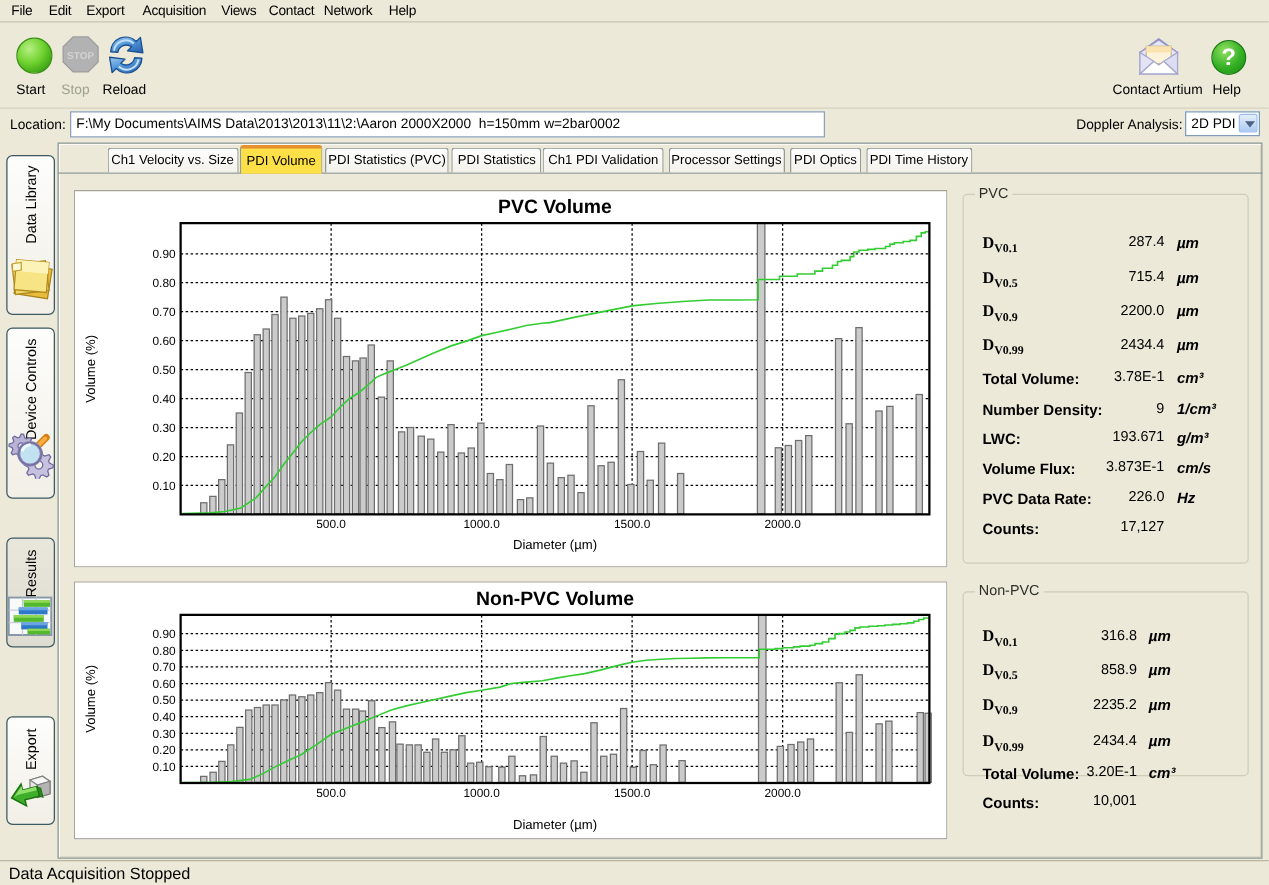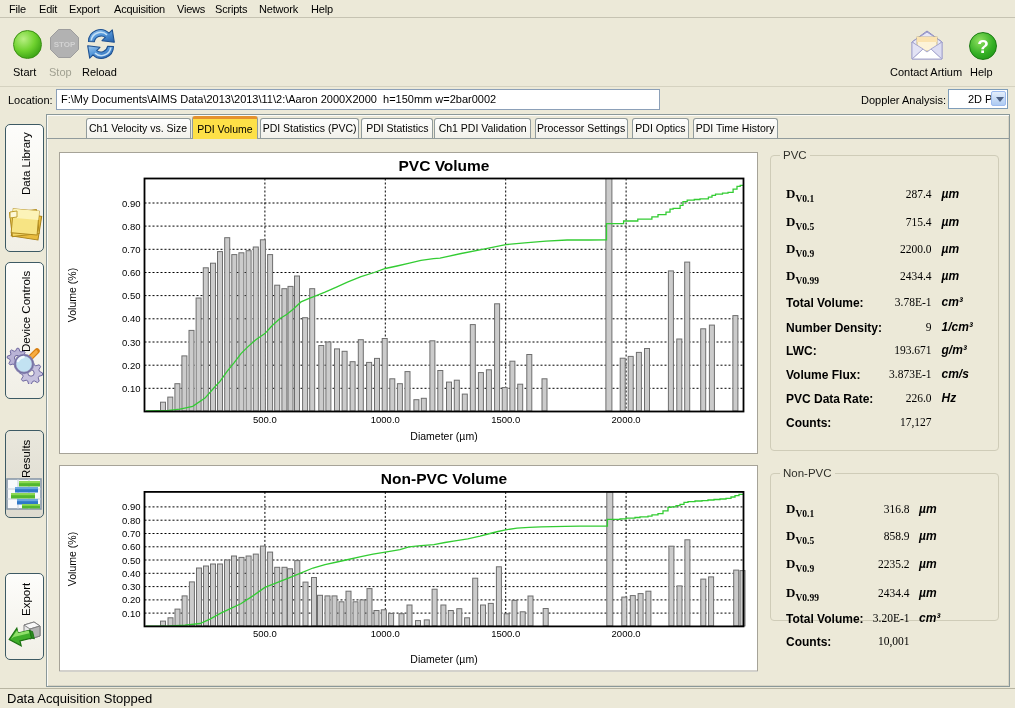--- a/index.html
+++ b/index.html
@@ -7,21 +7,21 @@
   border-bottom:1px solid #c6c3b2; }
 #menubar span { position:absolute; top:3px; font-size:11px; letter-spacing:-0.2px; color:#000; }
 .tblabel { position:absolute; font-size:11px; color:#000; }
 #locrow label { position:absolute; left:8px; top:94px; font-size:11px; }
 #locinput { position:absolute; left:56px; top:89px; width:604px; height:21px;
   background:#fff; border:1px solid #8ca0b8; font-size:11px; line-height:19px;
   padding-left:4px; white-space:nowrap; overflow:hidden; }
 #doplabel { position:absolute; left:861px; top:94px; font-size:11px; }
 #dopdd { position:absolute; left:948px; top:89px; width:60px; height:20px;
   background:#fff; border:1px solid #7f9db9; font-size:11px; line-height:18px;
-  padding-left:19px; }
+  padding-left:4px; }
 #doparrow { position:absolute; right:1px; top:1px; width:15px; height:15px;
   background:linear-gradient(#e4eefb,#aecbf2); border:1px solid #9ebcf0; border-radius:2px; }
 #doparrow:after { content:""; position:absolute; left:3.5px; top:5px; width:0; height:0;
   border:4px solid transparent; border-top:5px solid #4d6185; }
 #tabctrl { position:absolute; left:46px; top:114px; width:964px; height:573px;
   border:1px solid #8a9899; background:#ece9d8;
   box-shadow:inset 1px 1px 0 #fbfaf6, inset -1px -1px 0 #d8d4c4; }
 .tab { position:absolute; top:118px; height:20px; background:linear-gradient(#fefefe,#f2f1ea);
   border:1px solid #919b9c; border-bottom:none; border-radius:3px 3px 0 0;
   font-size:10.5px; text-align:center; line-height:19px; color:#000; z-index:3;
@@ -38,21 +38,21 @@
   transform:rotate(-90deg); font-size:11.5px; line-height:14px; color:#000;
   white-space:nowrap; }
 .sicon { position:absolute; bottom:2px; left:0; width:100%; text-align:center; }
 .gbox { position:absolute; border:1px solid #cfccb8; border-radius:4px; }
 .gbox .glab { position:absolute; left:9px; top:-7px; background:#ece9d8;
   padding:0 3px; font-size:11.5px; color:#30302a; }
 .srow { position:absolute; left:786px; width:214px; height:16px; font-size:11.5px; }
 .dlab { position:absolute; left:0; top:-1px; font-weight:bold; font-size:13px;font-family:Liberation Serif, serif; }
 .dsub { font-size:9.5px; vertical-align:-3.5px; }
 .tlab { position:absolute; left:0; top:1px; font-weight:bold; font-size:12px; }
-.val { position:absolute; right:68.5px; top:1px;font-family:Liberation Serif, serif; }
+.val { position:absolute; right:68.5px; top:1px; }
 .unit { position:absolute; left:155.5px; top:0px; font-weight:bold; font-size:12px;font-style:italic; }
 .srow.n .val { right:90.5px; }
 .srow.n .unit { left:133px; }
 #statusbar { position:absolute; left:0; top:688px; width:100%; height:20px;
   border-top:1px solid #b8b5a2; font-size:13px; padding:2px 0 0 7px; }
 .ticon { position:absolute; }
 #startorb { left:13px; top:30px; width:29px; height:29px; border-radius:50%;
   background:radial-gradient(circle at 35% 30%, #b8ef83 0%, #6fd22f 45%, #3aa214 80%, #2d8410 100%);
   border:1px solid #3a8f12; }
 #helporb { left:969px; top:32px; width:28px; height:28px; border-radius:50%;
@@ -60,21 +60,21 @@
   border:1px solid #1a7a12; color:#fff; font-weight:bold; font-size:19px;
   text-align:center; line-height:27px; }
 </style></head>
 <body>
 <div id="menubar">
     <span style="left:9px">File</span>
     <span style="left:39px">Edit</span>
     <span style="left:69px">Export</span>
     <span style="left:114px">Acquisition</span>
     <span style="left:177px">Views</span>
-    <span style="left:215px">Scripts</span>
+    <span style="left:215px">Contact</span>
     <span style="left:259px">Network</span>
     <span style="left:311px">Help</span>
   </div>
 
 <div class="ticon" id="startorb"></div>
 <div class="tblabel" style="left:13px;top:66px;width:30px;">Start</div>
 <svg class="ticon" style="left:49px;top:28px" width="31" height="31" viewBox="0 0 31 31">
 <polygon points="9.5,1.5 21.5,1.5 29.5,9.5 29.5,21.5 21.5,29.5 9.5,29.5 1.5,21.5 1.5,9.5" fill="#b2b2b2" stroke="#9d9d9d"></polygon>
 <text x="15.5" y="19" font-family="Liberation Sans" font-size="8" font-weight="bold" fill="#d2d2d2" text-anchor="middle">STOP</text>
   </svg>

